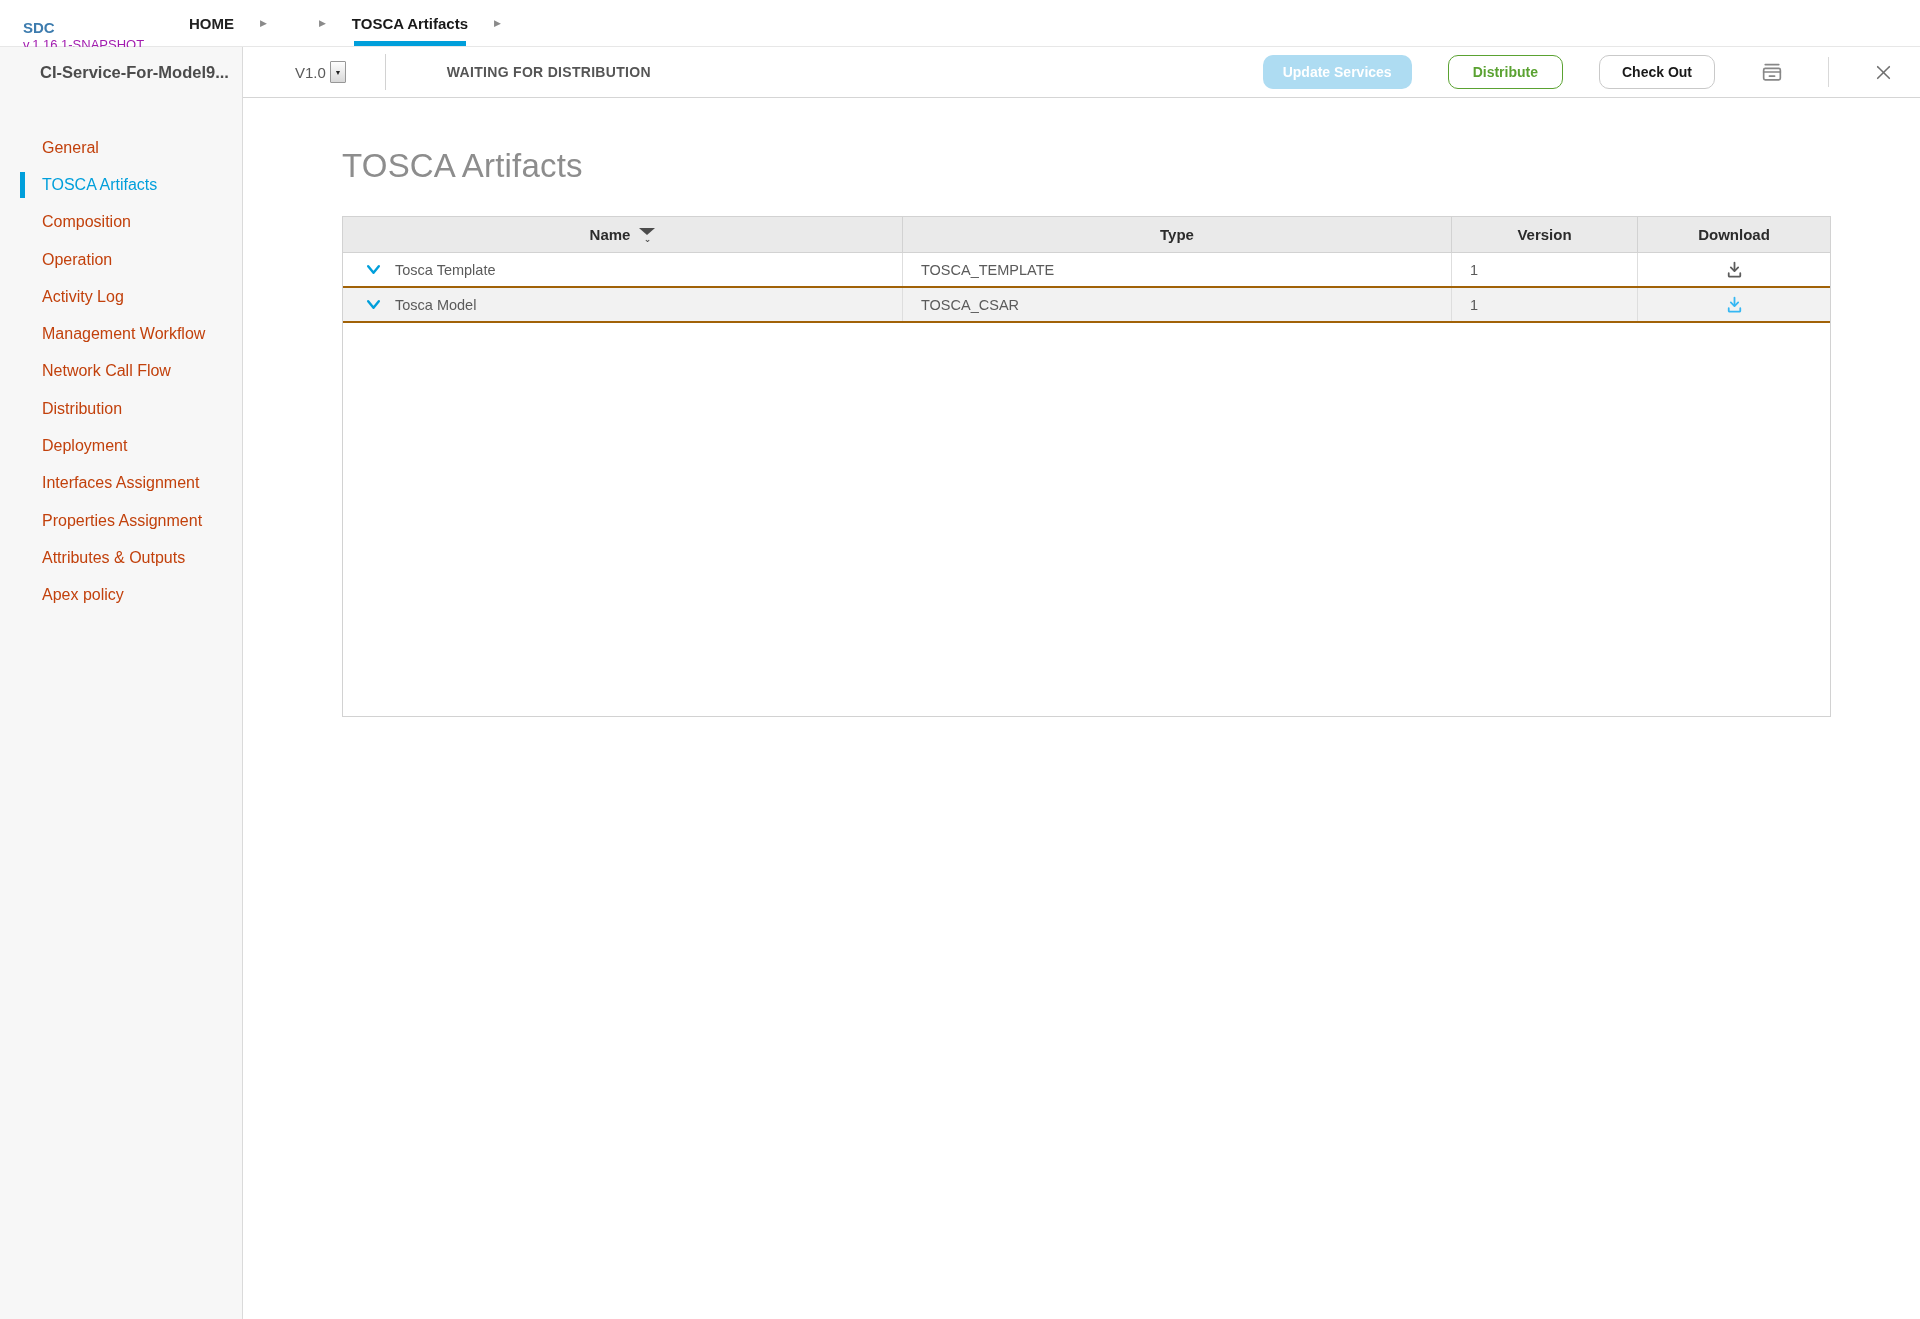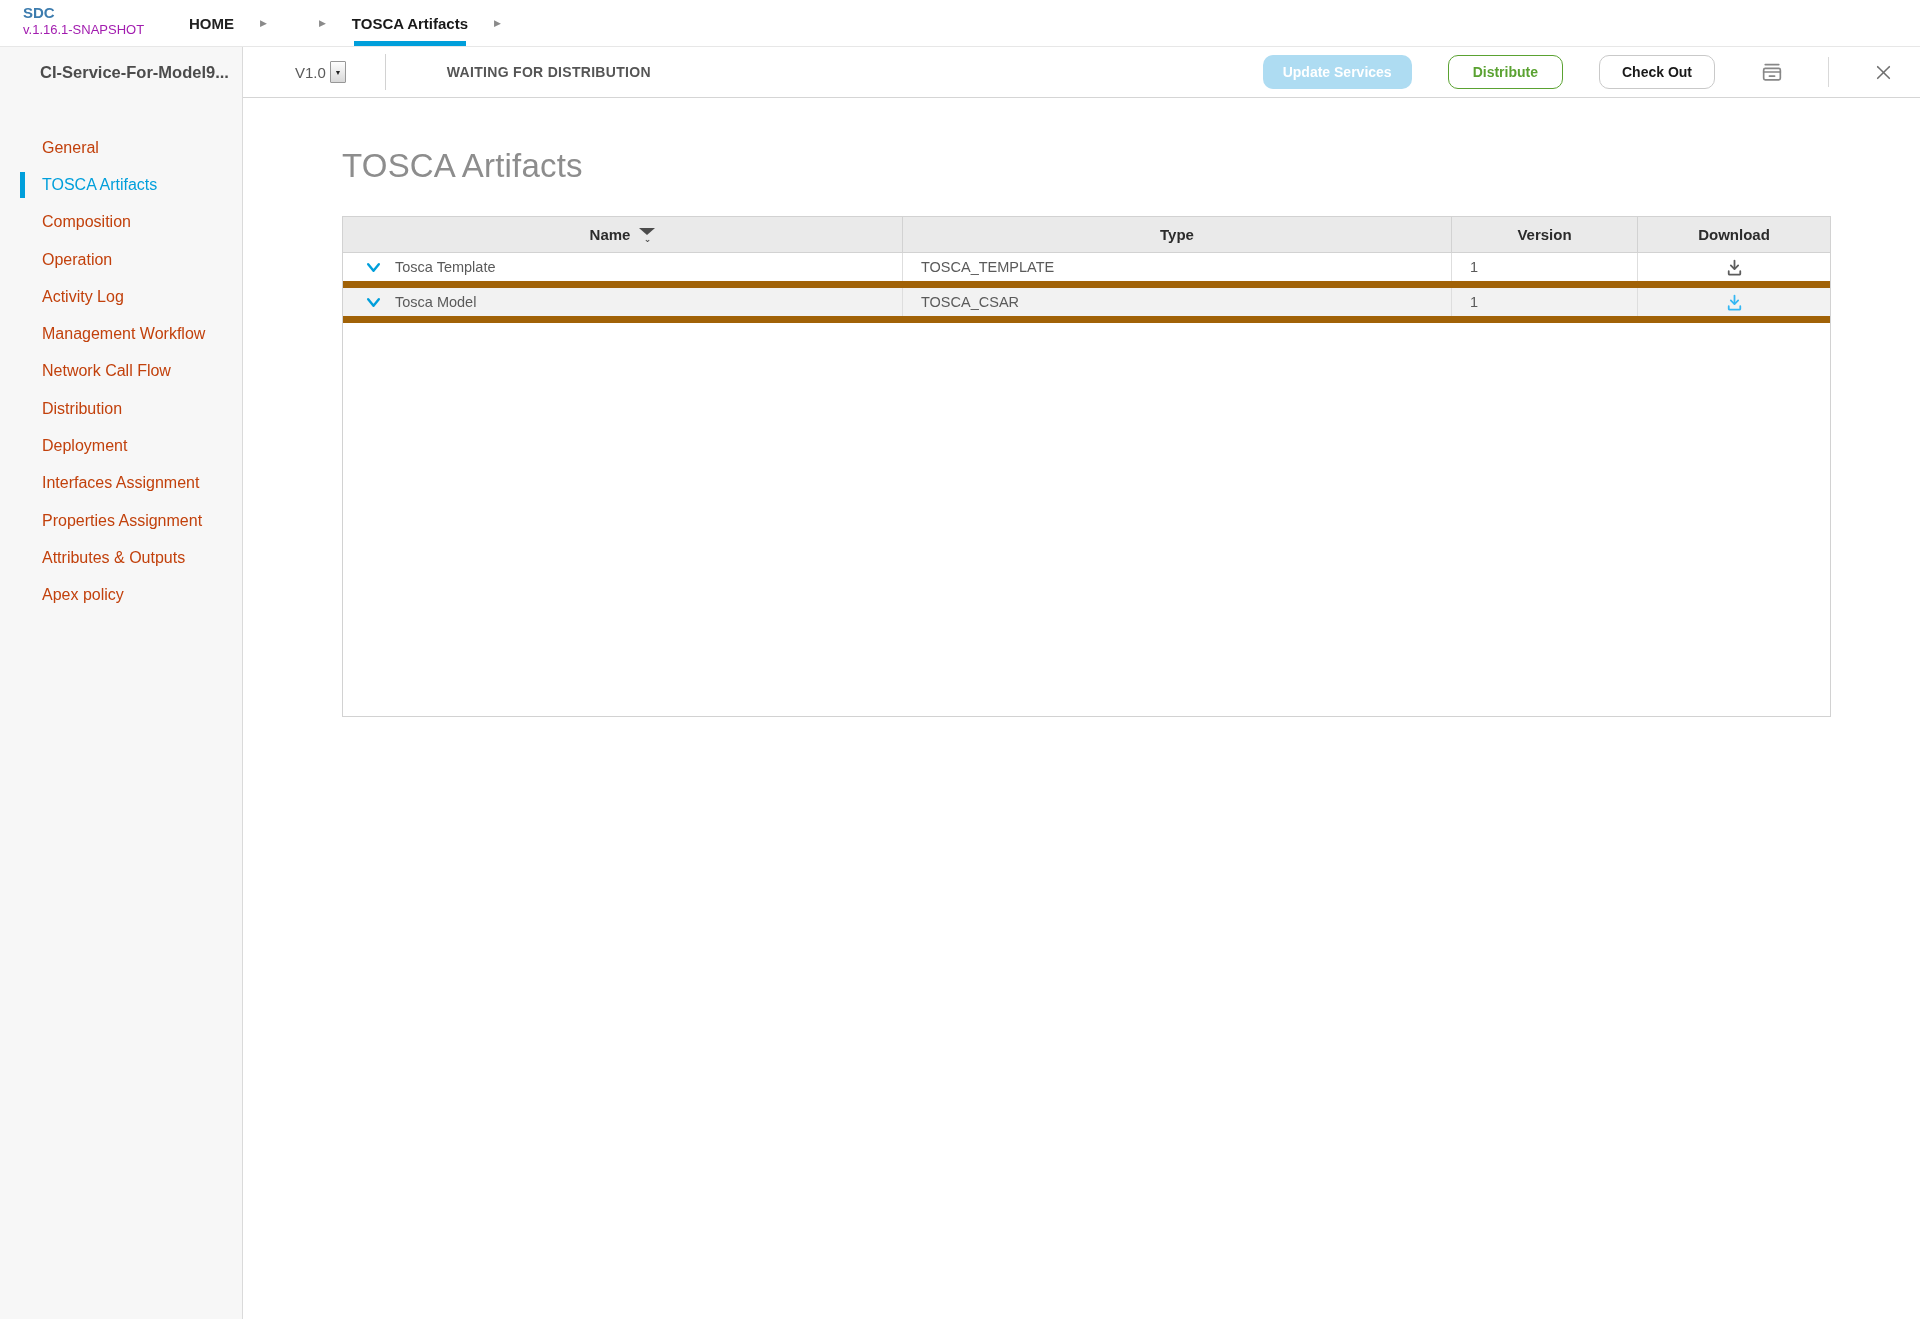--- a/index.html
+++ b/index.html
@@ -11,21 +11,21 @@
     -webkit-font-smoothing: antialiased;
   }
   .app { width: 1920px; height: 1319px; display: flex; flex-direction: column; }
 
   
   .topnav {
     height: 47px; flex: 0 0 47px; background: #fff;
     border-bottom: 1px solid #e7e7e7;
     display: flex; align-items: stretch;
   }
-  .logo-block { width: 189px; padding: 4px 0 0 23px; cursor: pointer; }
+  .logo-block { width: 189px; padding: 19px 0 0 23px; cursor: pointer; }
   .logo-text { font-size: 15px; font-weight: 700; color: var(--logo-blue, #3d7cae); line-height: 18px; }
   .logo-version { font-size: 13px; color: #a21caf; line-height: 15px; }
   .breadcrumb { display: flex; align-items: stretch; }
   .crumb {
     display: flex; align-items: center; position: relative;
     font-size: 15px; font-weight: 700; color: #222; cursor: pointer; white-space: nowrap;
   }
   .crumb.active { color: #191919; }
   .crumb.active::after {
     content: ""; position: absolute; left: 2px; right: 2px; bottom: 0; height: 5px;
@@ -126,21 +126,21 @@
     border-right: 1px solid #d2d2d2; cursor: pointer;
   }
   .t-hcell:last-child { border-right: none; text-align: right; }
   .col-name { width: 560px; flex: 0 0 560px; }
   .col-type { width: 549px; flex: 0 0 549px; }
   .col-version { width: 186px; flex: 0 0 186px; }
   .col-download { width: 192px; flex: 1; }
   .sort-icon { display: inline-flex; flex-direction: column; align-items: center; margin-left: 9px; margin-top: 2px; }
   .sort-tri { width: 0; height: 0; border-left: 8px solid transparent; border-right: 8px solid transparent; border-top: 7px solid #4c4c4c; }
   .sort-chev { font-size: 9px; line-height: 7px; color: #4c4c4c; margin-top: 1px; }
-  .t-row { height: 35px; flex: 0 0 35px; display: flex; background: #fff; border-bottom: 7px solid #a16207; justify-content: space-between; }
+  .t-row { height: 35px; flex: 0 0 35px; display: flex; background: #fff; border-bottom: 2px solid #a16207; justify-content: space-between; }
   .t-row.alt { background: var(--row-alt-bg, #f2f2f2); }
   .t-cell {
     display: flex; align-items: center; font-size: 14.5px; color: #5a5a5a;
     border-right: 1px solid #dedede; overflow: hidden;
   }
   .t-cell:last-child { border-right: none; }
   .cell-name { padding-left: 22px; gap: 13px; }
   .cell-text { padding-left: 18px; }
   .cell-center { justify-content: center; }
   .expand-chevron { display: flex; cursor: pointer; }

